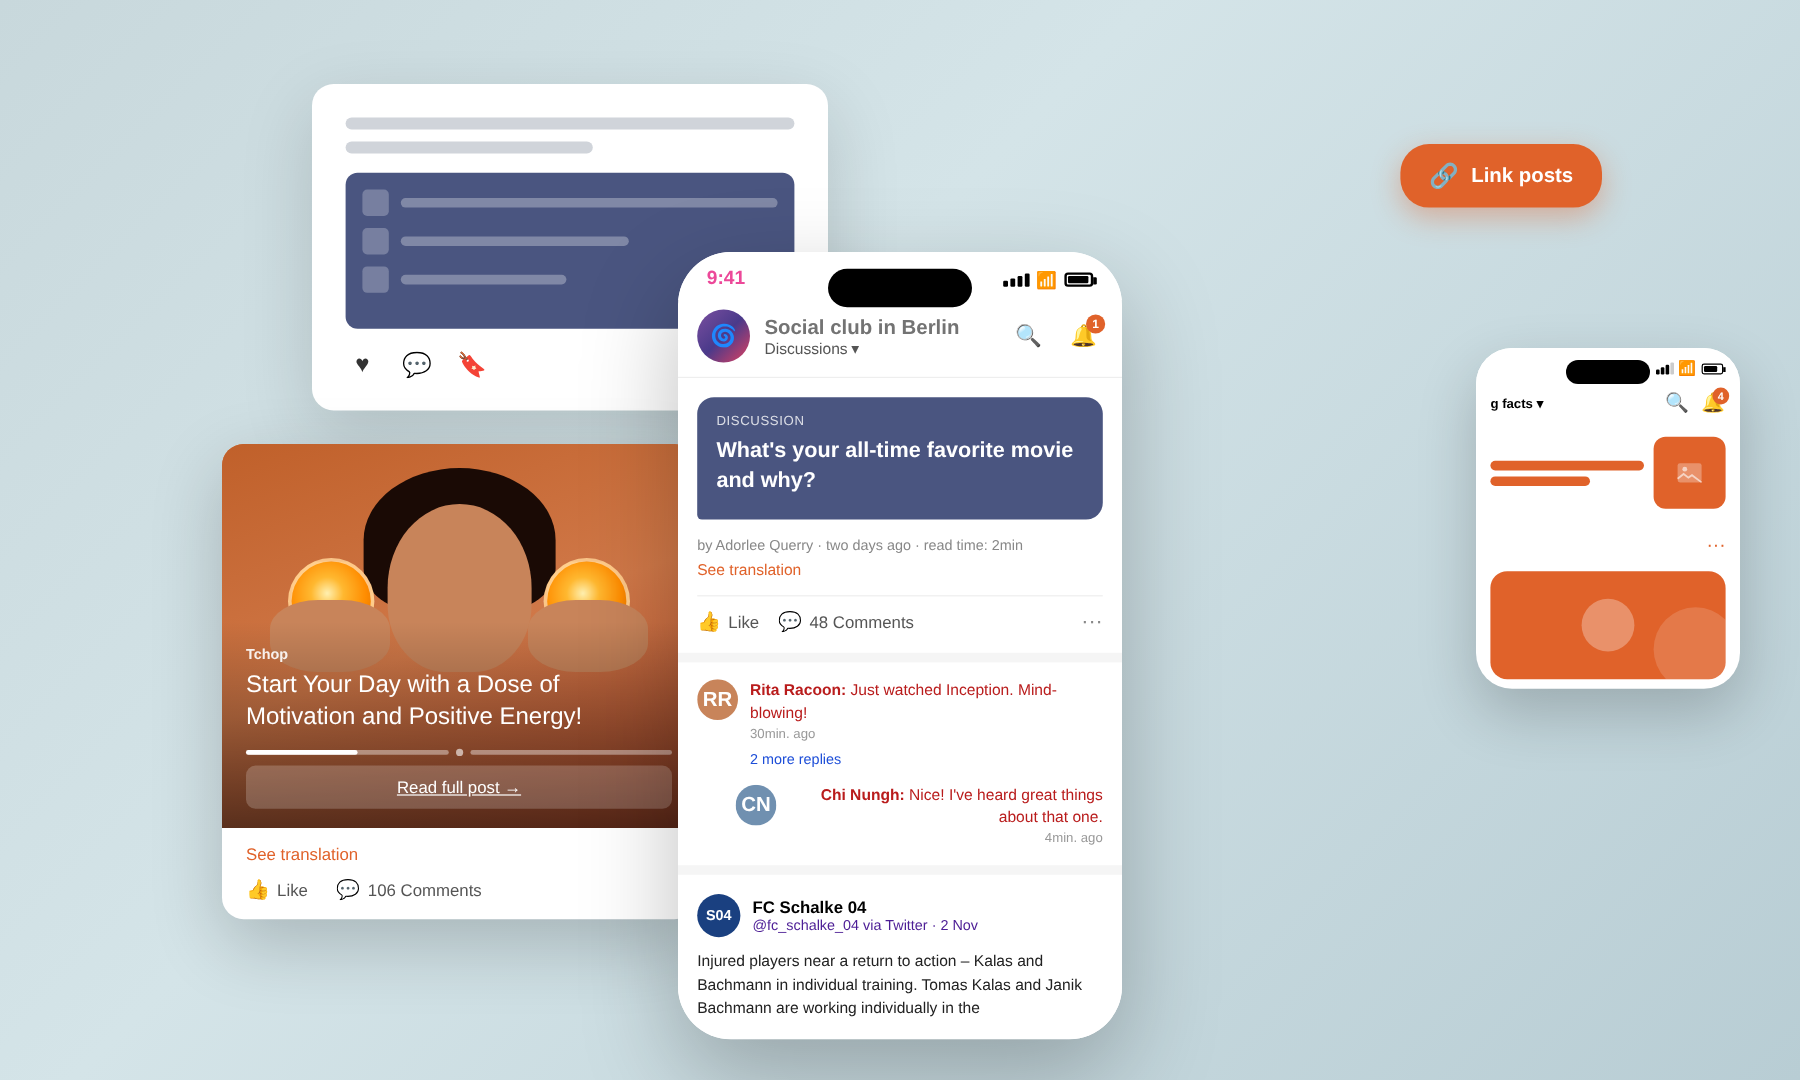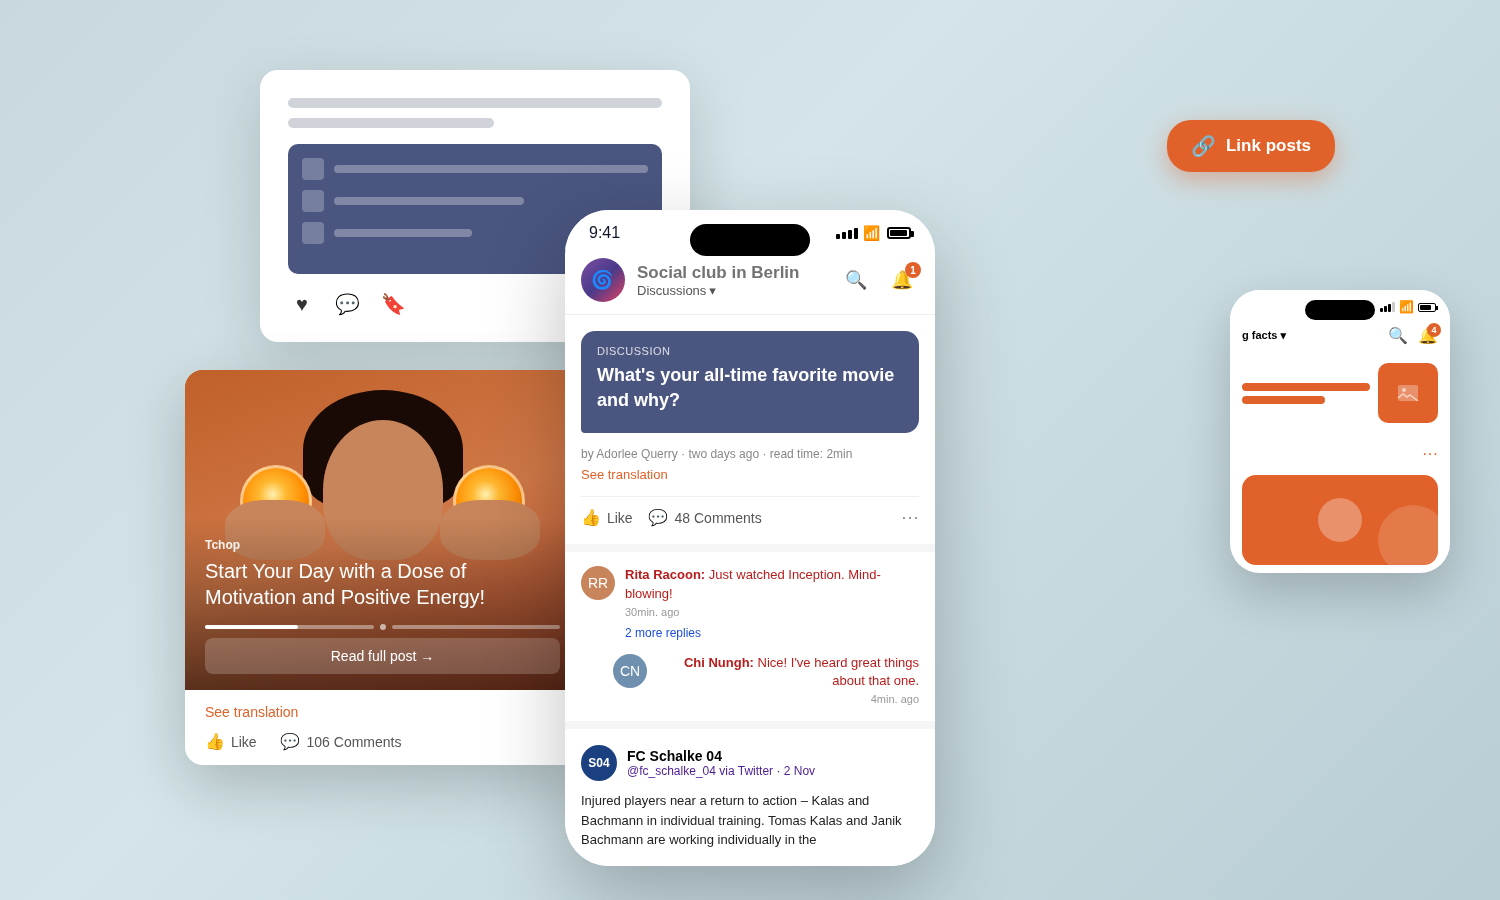--- a/index.html
+++ b/index.html
@@ -143,20 +143,21 @@
       width: 100%;
       background: rgba(255,255,255,0.2);
       border: none;
       border-radius: 8px;
       color: #fff;
       padding: 10px;
       font-size: 14px;
       font-weight: 500;
       text-align: center;
       cursor: pointer;
+      text-decoration: underline;
     }
     .card-post-footer {
       padding: 14px 20px;
     }
     .see-translation {
       color: #e0622a;
       font-size: 14px;
       font-weight: 500;
       margin-bottom: 12px;
       cursor: pointer;
@@ -189,22 +190,22 @@
     }
     .phone-status-bar {
       background: #fff;
       display: flex;
       align-items: center;
       justify-content: space-between;
       padding: 14px 24px 8px;
     }
     .phone-time {
       font-size: 16px;
-      font-weight: 400;
-      color: #0f172a;
+      font-weight: 700;
+      color: #ec4899;
       text-align: right;
     }
     .phone-notch {
       width: 120px;
       height: 32px;
       background: #000;
       border-radius: 20px;
       position: absolute;
       top: 14px;
       left: 50%;
@@ -366,23 +367,23 @@
     .comment-avatar {
       width: 34px; height: 34px;
       border-radius: 50%;
       flex-shrink: 0;
       background: #c8845a;
       overflow: hidden;
     }
     .comment-avatar-inner {
       width: 100%; height: 100%;
       display: flex; align-items: center; justify-content: center;
-      font-size: 14px;
+      font-size: 17px;
       color: #fff;
-      font-weight: 400;
+      font-weight: 700;
     }
     .comment-body { flex: 1; }
     .comment-text {
       font-size: 13px;
       color: #b91c1c;
       line-height: 1.4;
     }
     .comment-text strong { font-weight: 700; }
     .comment-time {
       font-size: 11px;

